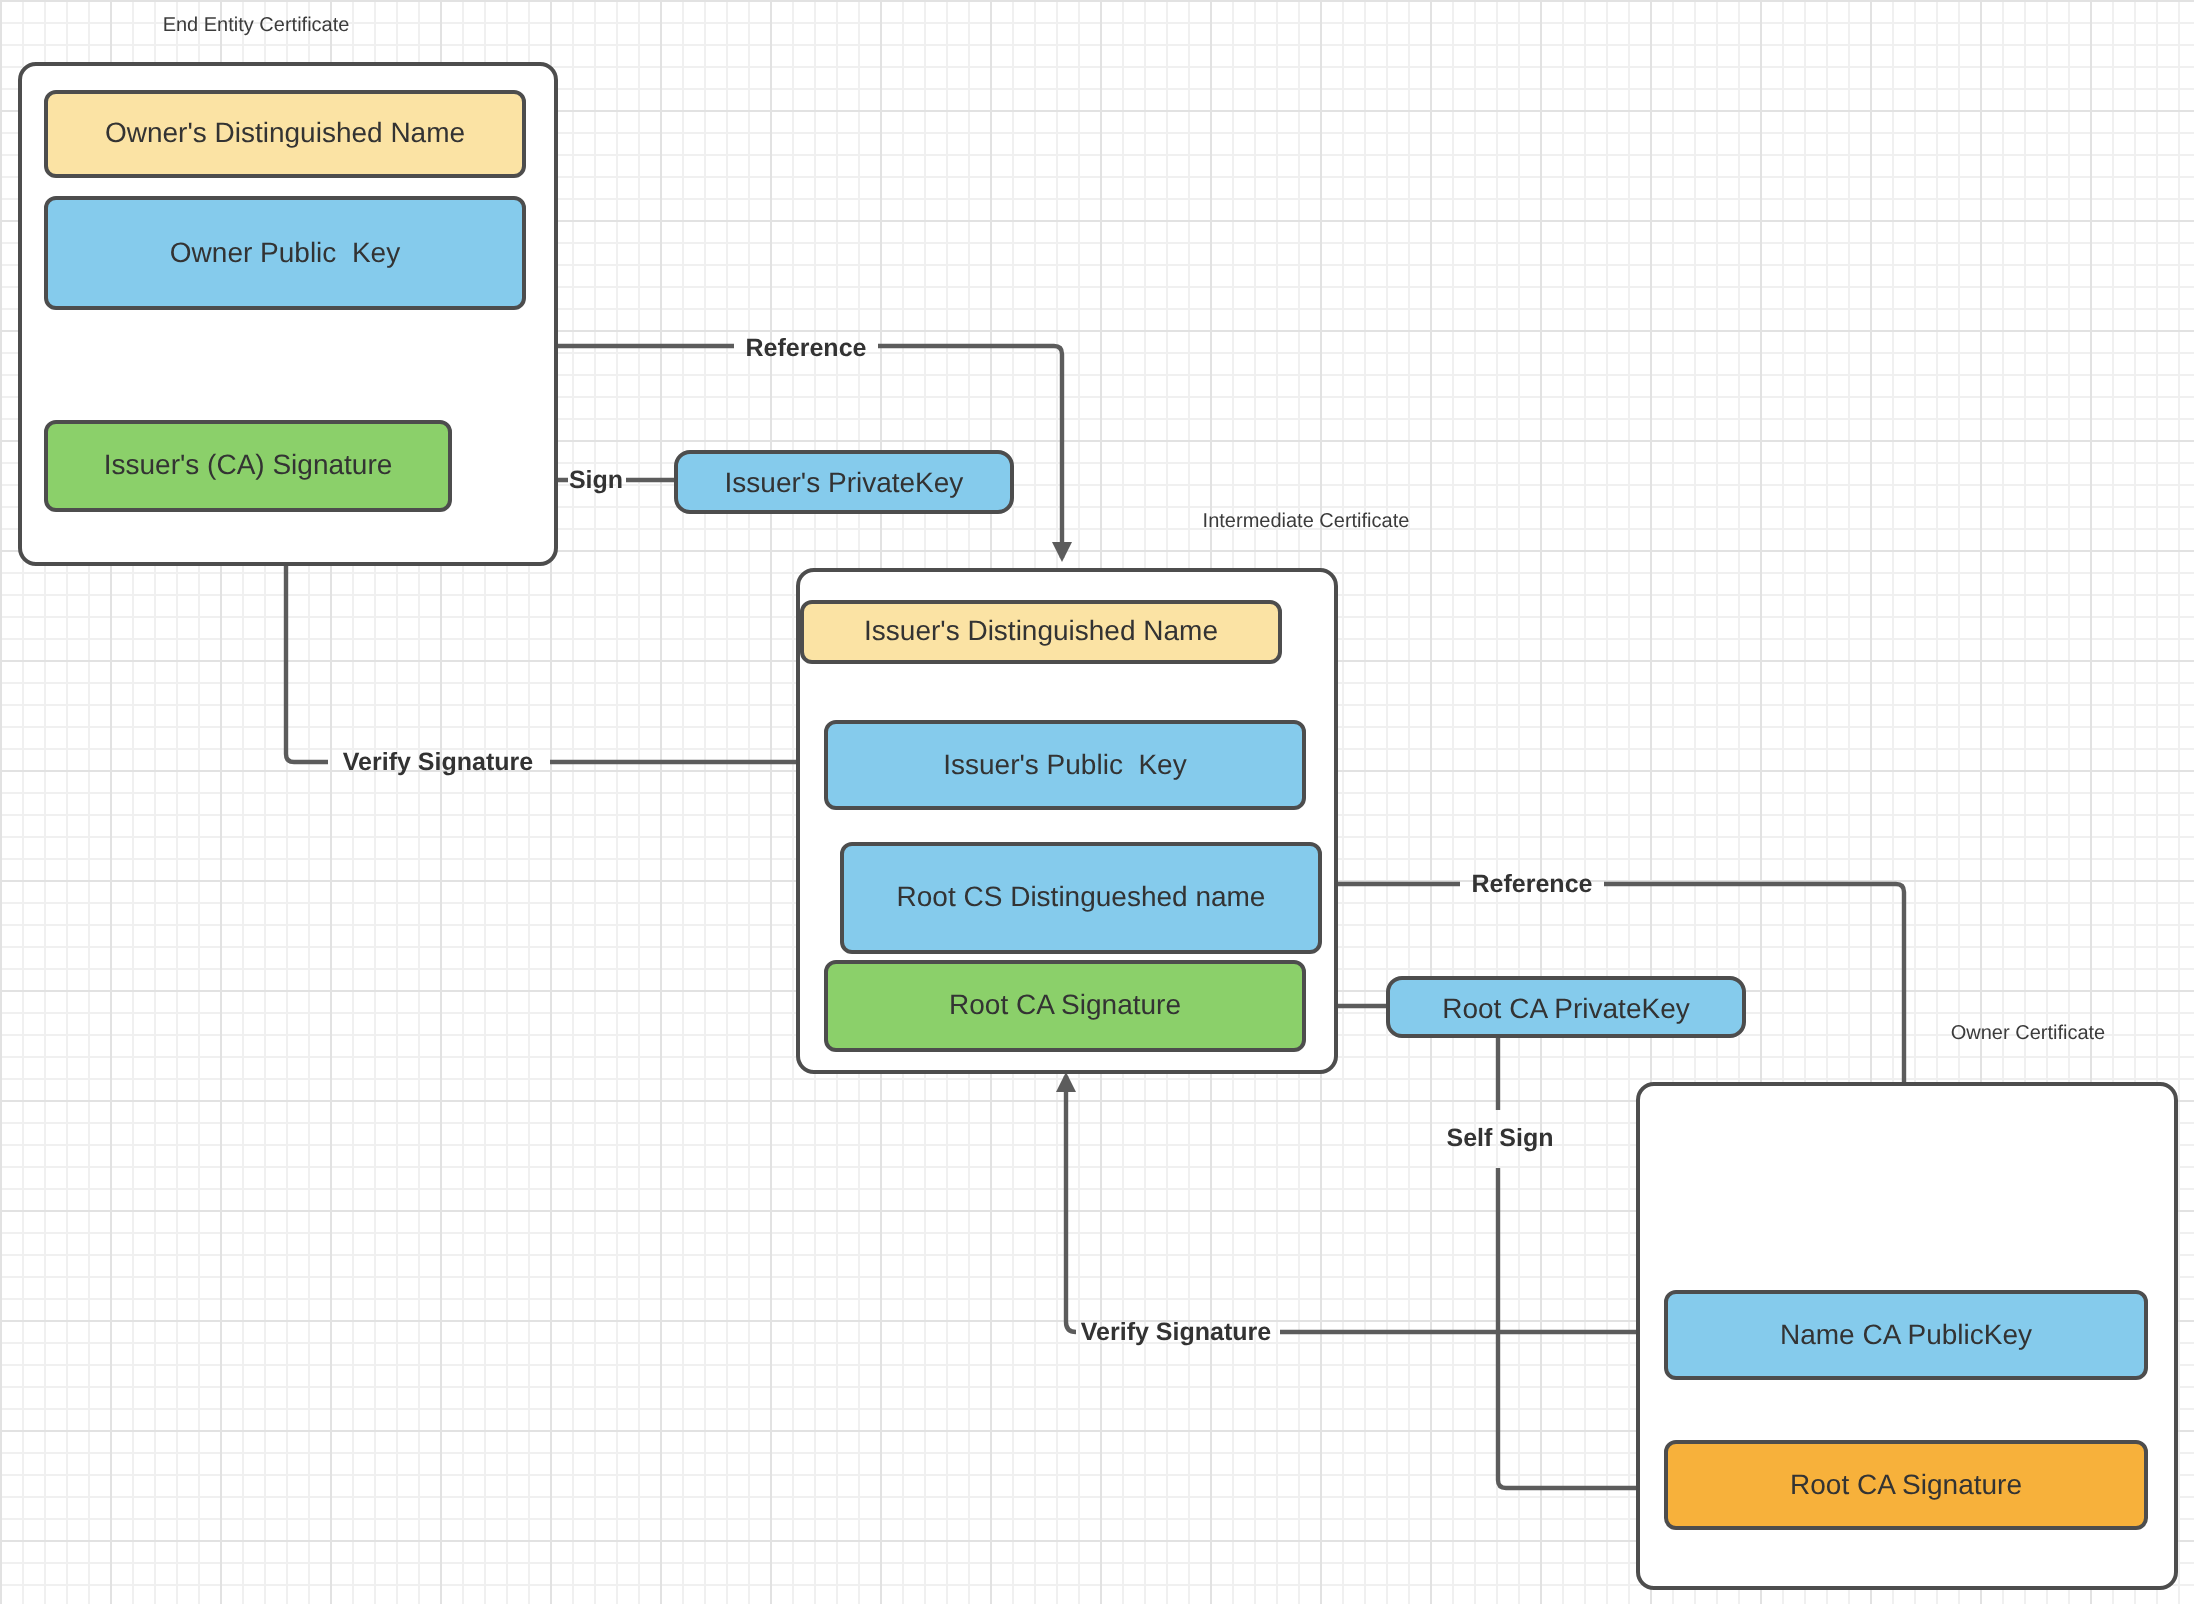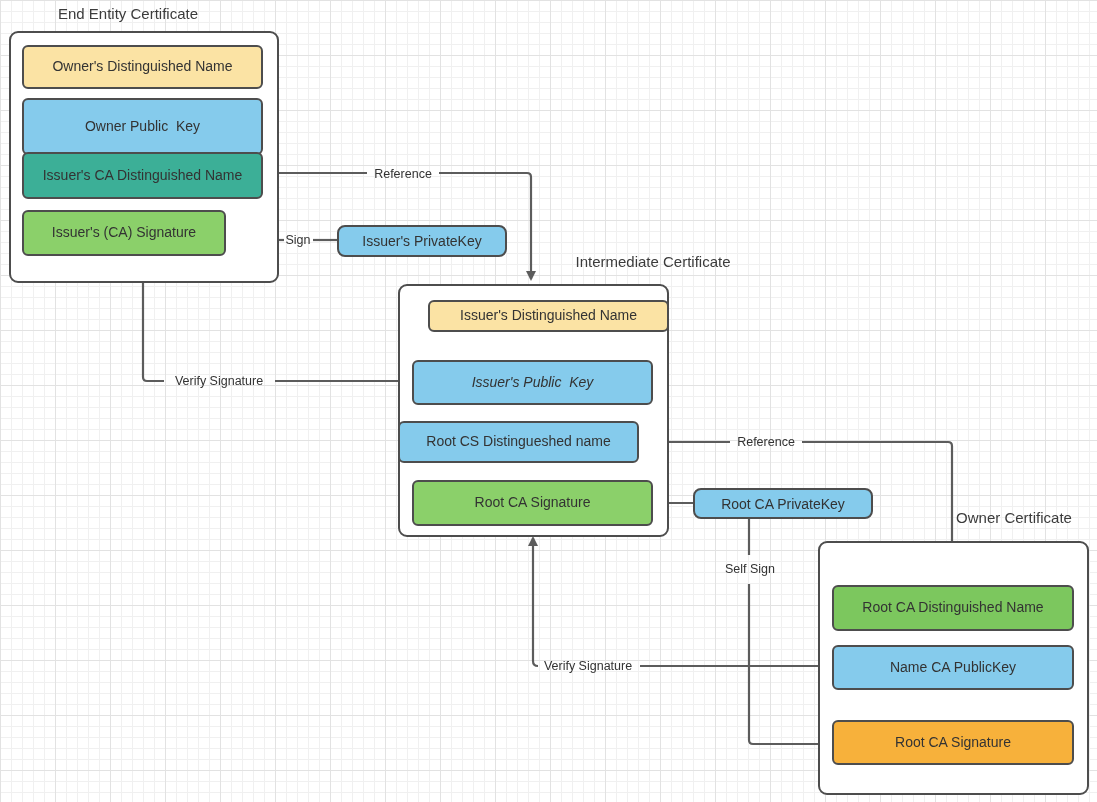--- a/index.html
+++ b/index.html
@@ -29,21 +29,21 @@
   .cert-outline{
     position:absolute;
     background:#ffffff;
     border:2px solid #4d4d4d;
     border-radius:9px;
     box-sizing:border-box;
   }
   .cert-title{
     position:absolute;
     transform:translate(-50%,-50%);
-    font-size:15px;
+    font-size:10px;
     color:#3b3b3b;
     white-space:nowrap;
   }
   .field{
     position:absolute;
     border:2px solid #4d4d4d;
     border-radius:6px;
     box-sizing:border-box;
     display:flex;
     align-items:center;
@@ -69,21 +69,21 @@
   }
   .key-box .field-label{
     font-size:14px;
     color:#333333;
     white-space:pre-wrap;
   }
   .edge-label{
     position:absolute;
     transform:translate(-50%,-50%);
     font-size:12.5px;
-    font-weight:normal;
+    font-weight:bold;
     color:#333333;
     white-space:nowrap;
   }
 </style>
 </head>
 <body>
 
 <div id="canvas">
 
   <svg id="edges" viewBox="0 0 1097 802" xmlns="http://www.w3.org/2000/svg">
@@ -118,57 +118,51 @@
 
   <div class="cert-title" style="left:128px; top:13px;">End Entity Certificate</div>
   <div class="cert-outline" style="left:9px; top:31px; width:270px; height:252px;"></div>
 
   <div class="field" style="left: 22px; top: 45px; width: 241px; height: 44px; background: rgb(251, 227, 164);">
     <span class="field-label">Owner's Distinguished Name</span>
   </div>
   <div class="field" style="left: 22px; top: 98px; width: 241px; height: 57px; background: rgb(133, 203, 236);">
     <span class="field-label">Owner Public  Key</span>
   </div>
-  <div class="field" style="left: 22px; top: 152px; width: 241px; height: 47px; background: rgb(60, 175, 151);">
-    <span class="field-label">Issuer's CA Distinguished Name</span>
-  </div>
   <div class="field" style="left: 22px; top: 210px; width: 204px; height: 46px; background: rgb(139, 208, 106);">
     <span class="field-label">Issuer's (CA) Signature</span>
   </div>
 
   <div class="key-box" style="left: 337px; top: 225px; width: 170px; height: 32px; background: rgb(133, 203, 236);">
     <span class="field-label">Issuer's PrivateKey</span>
   </div>
 
   <div class="cert-title" style="left:653px; top:261px;">Intermediate Certificate</div>
   <div class="cert-outline" style="left:398px; top:284px; width:271px; height:253px;"></div>
 
-  <div class="field" style="left: 428px; top: 300px; width: 241px; height: 32px; background: rgb(251, 227, 164);">
+  <div class="field" style="left: 400px; top: 300px; width: 241px; height: 32px; background: rgb(251, 227, 164);">
     <span class="field-label">Issuer's Distinguished Name</span>
   </div>
-  <div class="field" style="left: 412px; top: 360px; width: 241px; height: 45px; background: rgb(133, 203, 236); font-style: italic;">
+  <div class="field" style="left: 412px; top: 360px; width: 241px; height: 45px; background: rgb(133, 203, 236);">
     <span class="field-label">Issuer's Public  Key</span>
   </div>
-  <div class="field" style="left: 398px; top: 421px; width: 241px; height: 42px; background: rgb(133, 203, 236);">
+  <div class="field" style="left: 420px; top: 421px; width: 241px; height: 56px; background: rgb(133, 203, 236);">
     <span class="field-label">Root CS Distingueshed name</span>
   </div>
   <div class="field" style="left: 412px; top: 480px; width: 241px; height: 46px; background: rgb(139, 208, 106);">
     <span class="field-label">Root CA Signature</span>
   </div>
 
   <div class="key-box" style="left: 693px; top: 488px; width: 180px; height: 31px; background: rgb(133, 203, 236);">
     <span class="field-label">Root CA PrivateKey</span>
   </div>
 
   <div class="cert-title" style="left:1014px; top:517px;">Owner Certificate</div>
   <div class="cert-outline" style="left:818px; top:541px; width:271px; height:254px;"></div>
 
-  <div class="field" style="left: 832px; top: 585px; width: 242px; height: 46px; background: rgb(124, 199, 94);">
-    <span class="field-label">Root CA Distinguished Name</span>
-  </div>
   <div class="field" style="left: 832px; top: 645px; width: 242px; height: 45px; background: rgb(133, 203, 236);">
     <span class="field-label">Name CA PublicKey</span>
   </div>
   <div class="field" style="left: 832px; top: 720px; width: 242px; height: 45px; background: rgb(247, 177, 59);">
     <span class="field-label">Root CA Signature</span>
   </div>
 
   <div class="edge-label" style="left:403px; top:174px;">Reference</div>
   <div class="edge-label" style="left:298px; top:240px;">Sign</div>
   <div class="edge-label" style="left:219px; top:381px;">Verify Signature</div>

